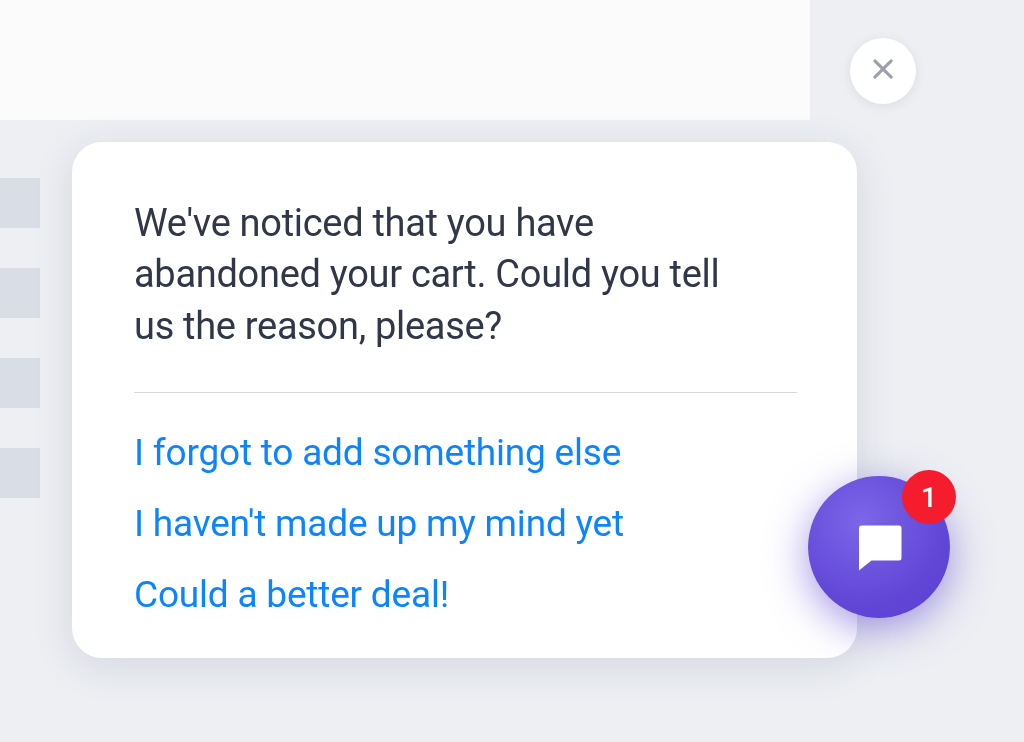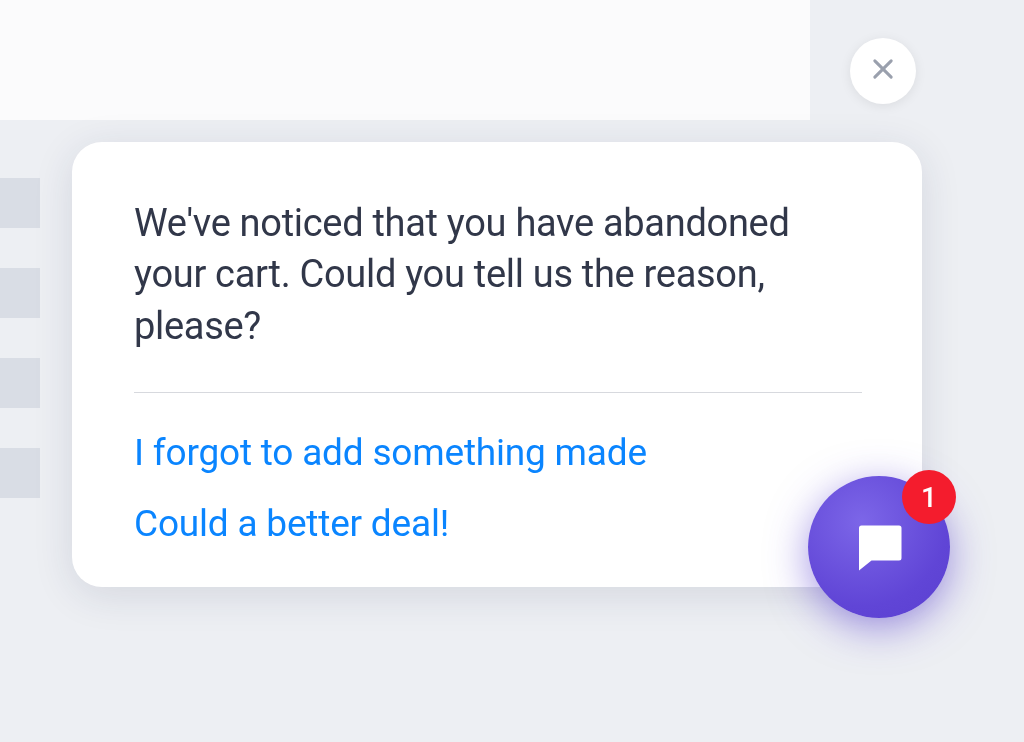--- a/index.html
+++ b/index.html
@@ -56,21 +56,21 @@
     
     .close-btn svg {
       width: 28px;
       height: 28px;
     }
     
     .card {
       position: absolute;
       top: 142px;
       left: 72px;
-      width: 850px;
+      width: 785px;
       background: #ffffff;
       border-radius: 30px;
       box-shadow: 0 8px 40px rgba(30, 40, 80, 0.12);
       padding: 56px 60px 42px 62px;
     }
     
     .card-message {
       font-size: 38px;
       line-height: 1.35;
       color: #313749;
@@ -152,21 +152,22 @@
       <line x1="5" y1="5" x2="19" y2="19"></line>
       <line x1="19" y1="5" x2="5" y2="19"></line>
     </svg>
   </span>
 </div>
 
 <div class="card">
   <div class="card-message">We've noticed that you have abandoned your cart. Could you tell us the reason, please?</div>
   <div class="divider"></div>
   <div class="options">
-    <div class="option">I forgot to add something made</div>
+    <div class="option">I forgot to add something else</div>
+    <div class="option">I haven't made up my mind yet</div>
     <div class="option">Could a better deal!</div>
   </div>
 </div>
 
 <div class="chat-fab">
   <span>
     <svg viewBox="0 0 24 24" fill="#ffffff">
       <path d="M4 3h16a1 1 0 0 1 1 1v12a1 1 0 0 1-1 1H9l-5 4V4a1 1 0 0 1 1-1z"></path>
     </svg>
   </span>

